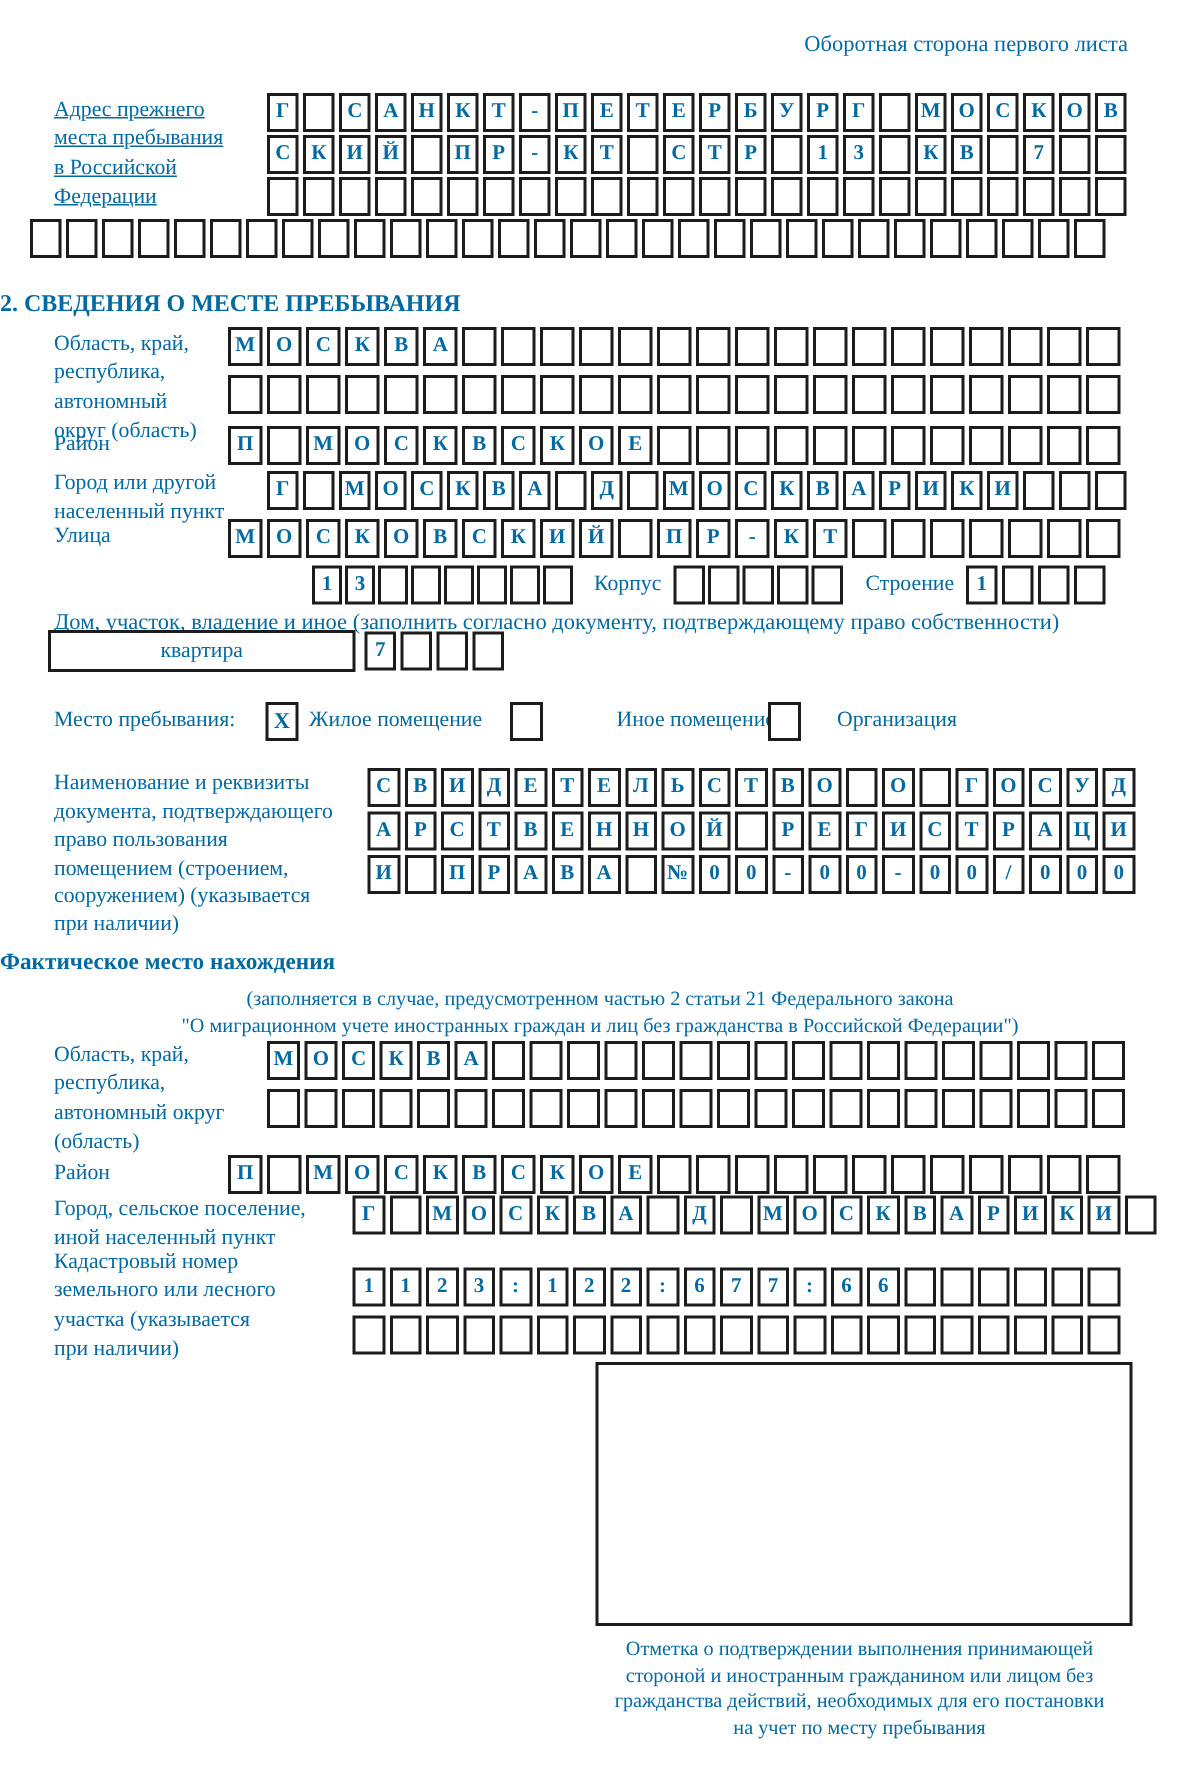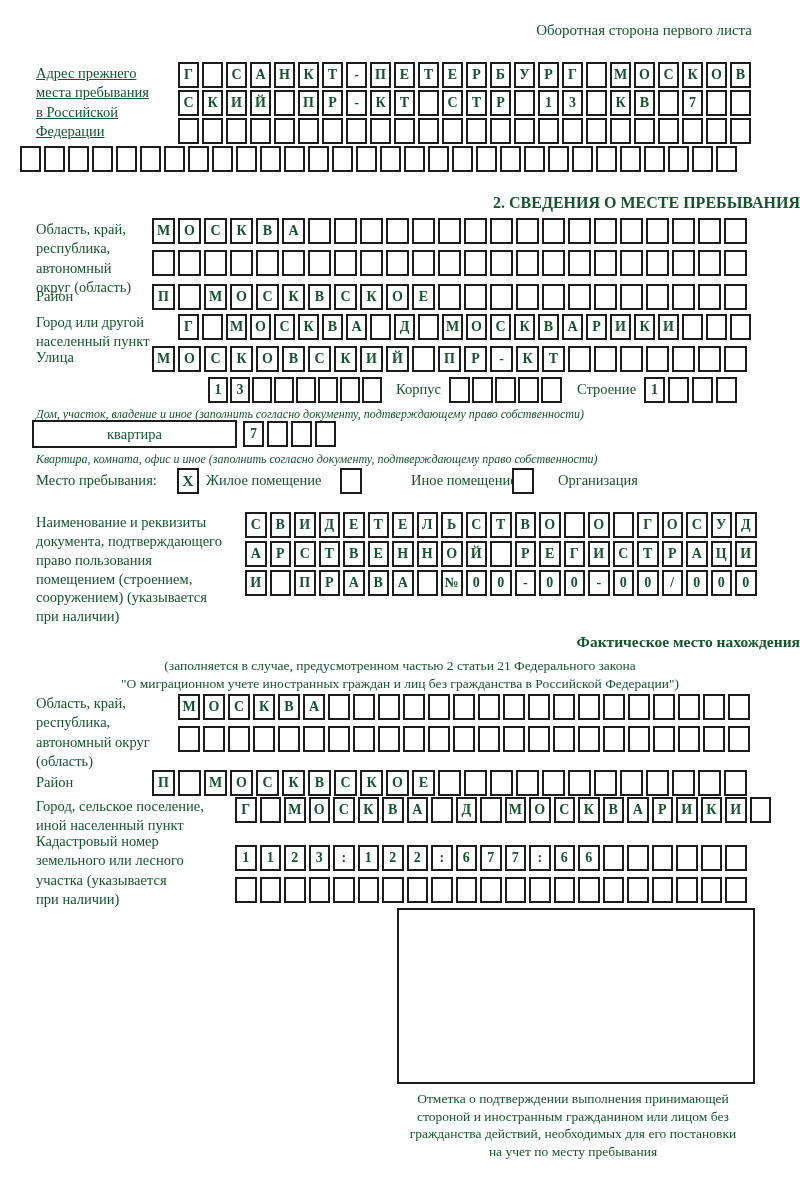--- a/index.html
+++ b/index.html
@@ -1,25 +1,25 @@
 <!DOCTYPE html>
 <html><head>
 <meta charset="utf-8">
 <style>
   html,body{margin:0;padding:0;background:#e8e8e8;}
   .page{
     position:relative; width:800px; height:1180px; background:#ffffff;
-    font-family:"Liberation Serif","DejaVu Serif",serif; color:#14532d;
+    font-family:"Liberation Serif","DejaVu Serif",serif; color:#0369a1;
     margin:0 auto; overflow:hidden;
   }
   .corner{position:absolute; top:22px; right:48px; font-size:15px;}
   .lbl{position:absolute; font-size:14.5px; line-height:1.33; white-space:pre-line;}
-  .title{position:absolute; left:0; width:100%; text-align:right; font-weight:bold; font-size:16px;}
+  .title{position:absolute; left:0; width:100%; text-align:left; font-weight:bold; font-size:16px;}
   .note{position:absolute; text-align:center; font-size:13.5px; white-space:pre-line;}
-  .cap{position:absolute; font-size:12px;font-style:italic;}
+  .cap{position:absolute; font-size:15px;}
   .grid{position:absolute; display:flex;}
   .cell{
     flex:none; width:var(--cw,21px); height:26px; box-sizing:border-box;
     border:2px solid #1c1c1c; display:flex; align-items:center; justify-content:center;
     font-size:14px; font-weight:bold; background:#fff;
   }
   .p24{--cw:21px; gap:3px;}
   .p26{--cw:23px; gap:3px;}
   .p25{--cw:22px; gap:3px;}
   .p245{--cw:21.5px; gap:3px;}
@@ -324,21 +324,20 @@
     </div>
   <div class="cap" style="left:36px; top:407px;">Дом, участок, владение и иное (заполнить согласно документу, подтверждающему право собственности)</div>
 
   <div class="wbox" style="left:32px; top:420px; width:205px; height:28px;">квартира</div>
   <div class="grid p24" style="left:243px; top:421px;">
       <span class="cell">7</span>
       <span class="cell"></span>
       <span class="cell"></span>
       <span class="cell"></span>
     </div>
-  <div class="cap" style="left:36px; top:452px;">Квартира, комната, офис и иное (заполнить согласно документу, подтверждающему право собственности)</div>
 
   <div class="lbl" style="left:36px; top:471px;">Место пребывания:</div>
   <div class="chk" style="left:177px; top:468px;">X</div>
   <div class="lbl" style="left:206px; top:471px;">Жилое помещение</div>
   <div class="chk" style="left:340px; top:468px;"></div>
   <div class="lbl" style="left:371px; top:471px;margin-left:40px;">Иное помещение</div>
   <div class="chk" style="left:512px; top:468px;"></div>
   <div class="lbl" style="left:558px; top:471px;">Организация</div>
 
   <div class="lbl" style="left:36px; top:513px; width:205px; line-height:1.3;">Наименование и реквизиты

